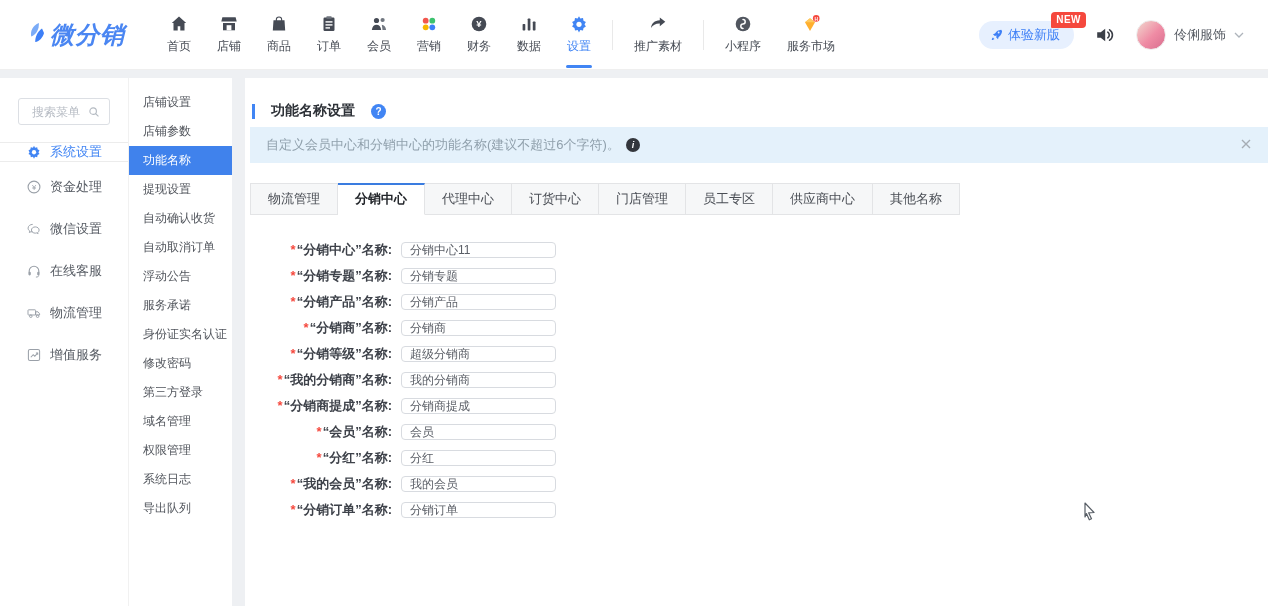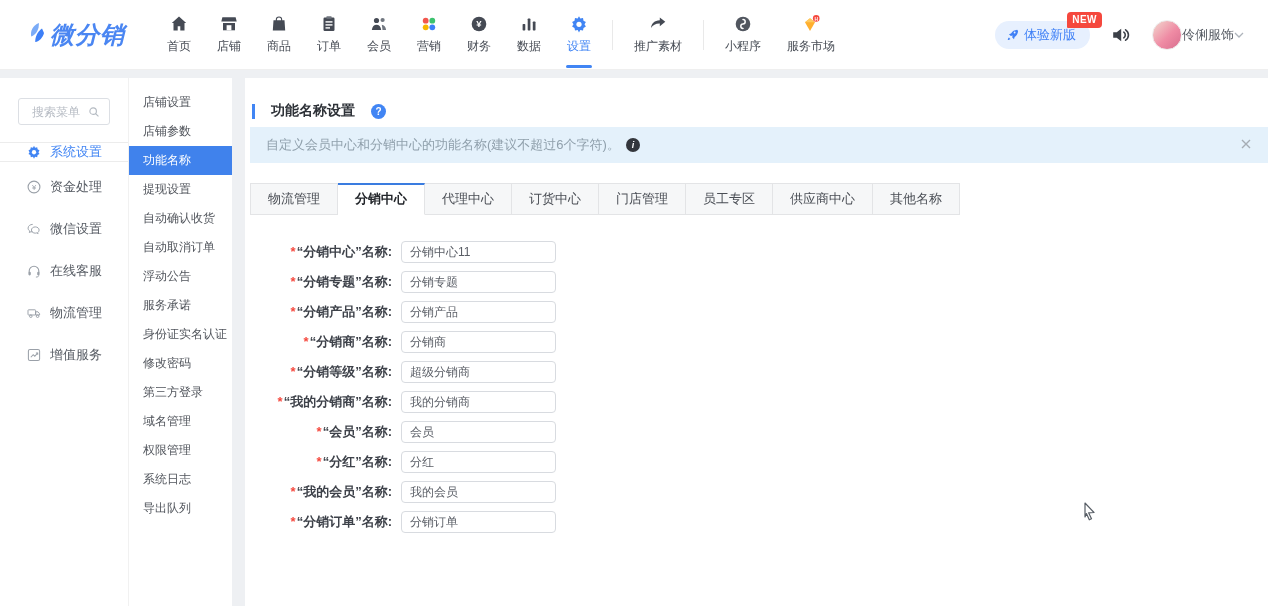--- a/index.html
+++ b/index.html
@@ -38,21 +38,21 @@
     position:relative; height:28px; background:#e7f0fe; color:#3f80f6;
     border-radius:15px; display:flex; align-items:center; gap:5px;
     padding:0 14px 0 11px; font-size:13px; cursor:pointer; white-space:nowrap;
   }
   .new-badge {
     position:absolute; top:-9px; right:-12px; background:#f5483d; color:#fff;
     font-size:10px; font-weight:bold; line-height:1; padding:3px 5px;
     border-radius:4px 4px 4px 1px; letter-spacing:.5px;
   }
   .speaker-btn { cursor:pointer; display:flex; align-items:center; }
-  .user { display:flex; align-items:center; font-size:13px; color:#565b63; cursor:pointer; }
+  .user { display:flex; align-items:center; gap:8px; font-size:13px; color:#565b63; cursor:pointer; }
   .avatar {
     width:30px; height:30px; border-radius:50%;
     background:linear-gradient(135deg,#f2d9cf 0%,#ef8ba4 55%,#d86d8e 100%);
     border:1px solid #eee;
   }
 
   
   .content { position:absolute; top:78px; left:0; width:1268px; bottom:0; display:flex; }
 
   
@@ -123,21 +123,21 @@
 
   
   .form { margin-top:26px; }
   .form-row { display:flex; align-items:center; margin-bottom:8px; }
   .form-label {
     width:142px; text-align:right; font-size:13px; font-weight:bold; color:#3e424a;
     white-space:nowrap;
   }
   .required { color:#f5483d; margin-right:1px; font-weight:bold; }
   .form-input {
-    margin-left:9px; width:155px; height:22px; border:1px solid #d8dbe0; border-radius:4px;
+    margin-left:9px; width:155px; height:16px; border:1px solid #d8dbe0; border-radius:4px;
     padding:0 8px; font-size:12px; color:#5a5e66; background:#fff; outline:none;
     font-family:"Liberation Sans","DejaVu Sans",sans-serif;
   }
 
   .cursor { position:absolute; left:1081px; top:501px; pointer-events:none; }
   svg { display:block; }
 </style>
 </head>
 <body>
 
@@ -449,20 +449,24 @@
       </div>
       <div class="form-row">
         <span class="form-label"><span class="required">*</span><span>“分销等级”名称:</span></span>
         <input class="form-input" value="超级分销商" style="">
       </div>
       <div class="form-row">
         <span class="form-label"><span class="required">*</span><span>“我的分销商”名称:</span></span>
         <input class="form-input" value="我的分销商" style="">
       </div>
       <div class="form-row">
+        <span class="form-label"><span class="required">*</span><span>“分销商提成”名称:</span></span>
+        <input class="form-input" value="分销商提成" style="">
+      </div>
+      <div class="form-row">
         <span class="form-label"><span class="required">*</span><span>“会员”名称:</span></span>
         <input class="form-input" value="会员" style="">
       </div>
       <div class="form-row">
         <span class="form-label"><span class="required">*</span><span>“分红”名称:</span></span>
         <input class="form-input" value="分红" style="">
       </div>
       <div class="form-row">
         <span class="form-label"><span class="required">*</span><span>“我的会员”名称:</span></span>
         <input class="form-input" value="我的会员" style="">

